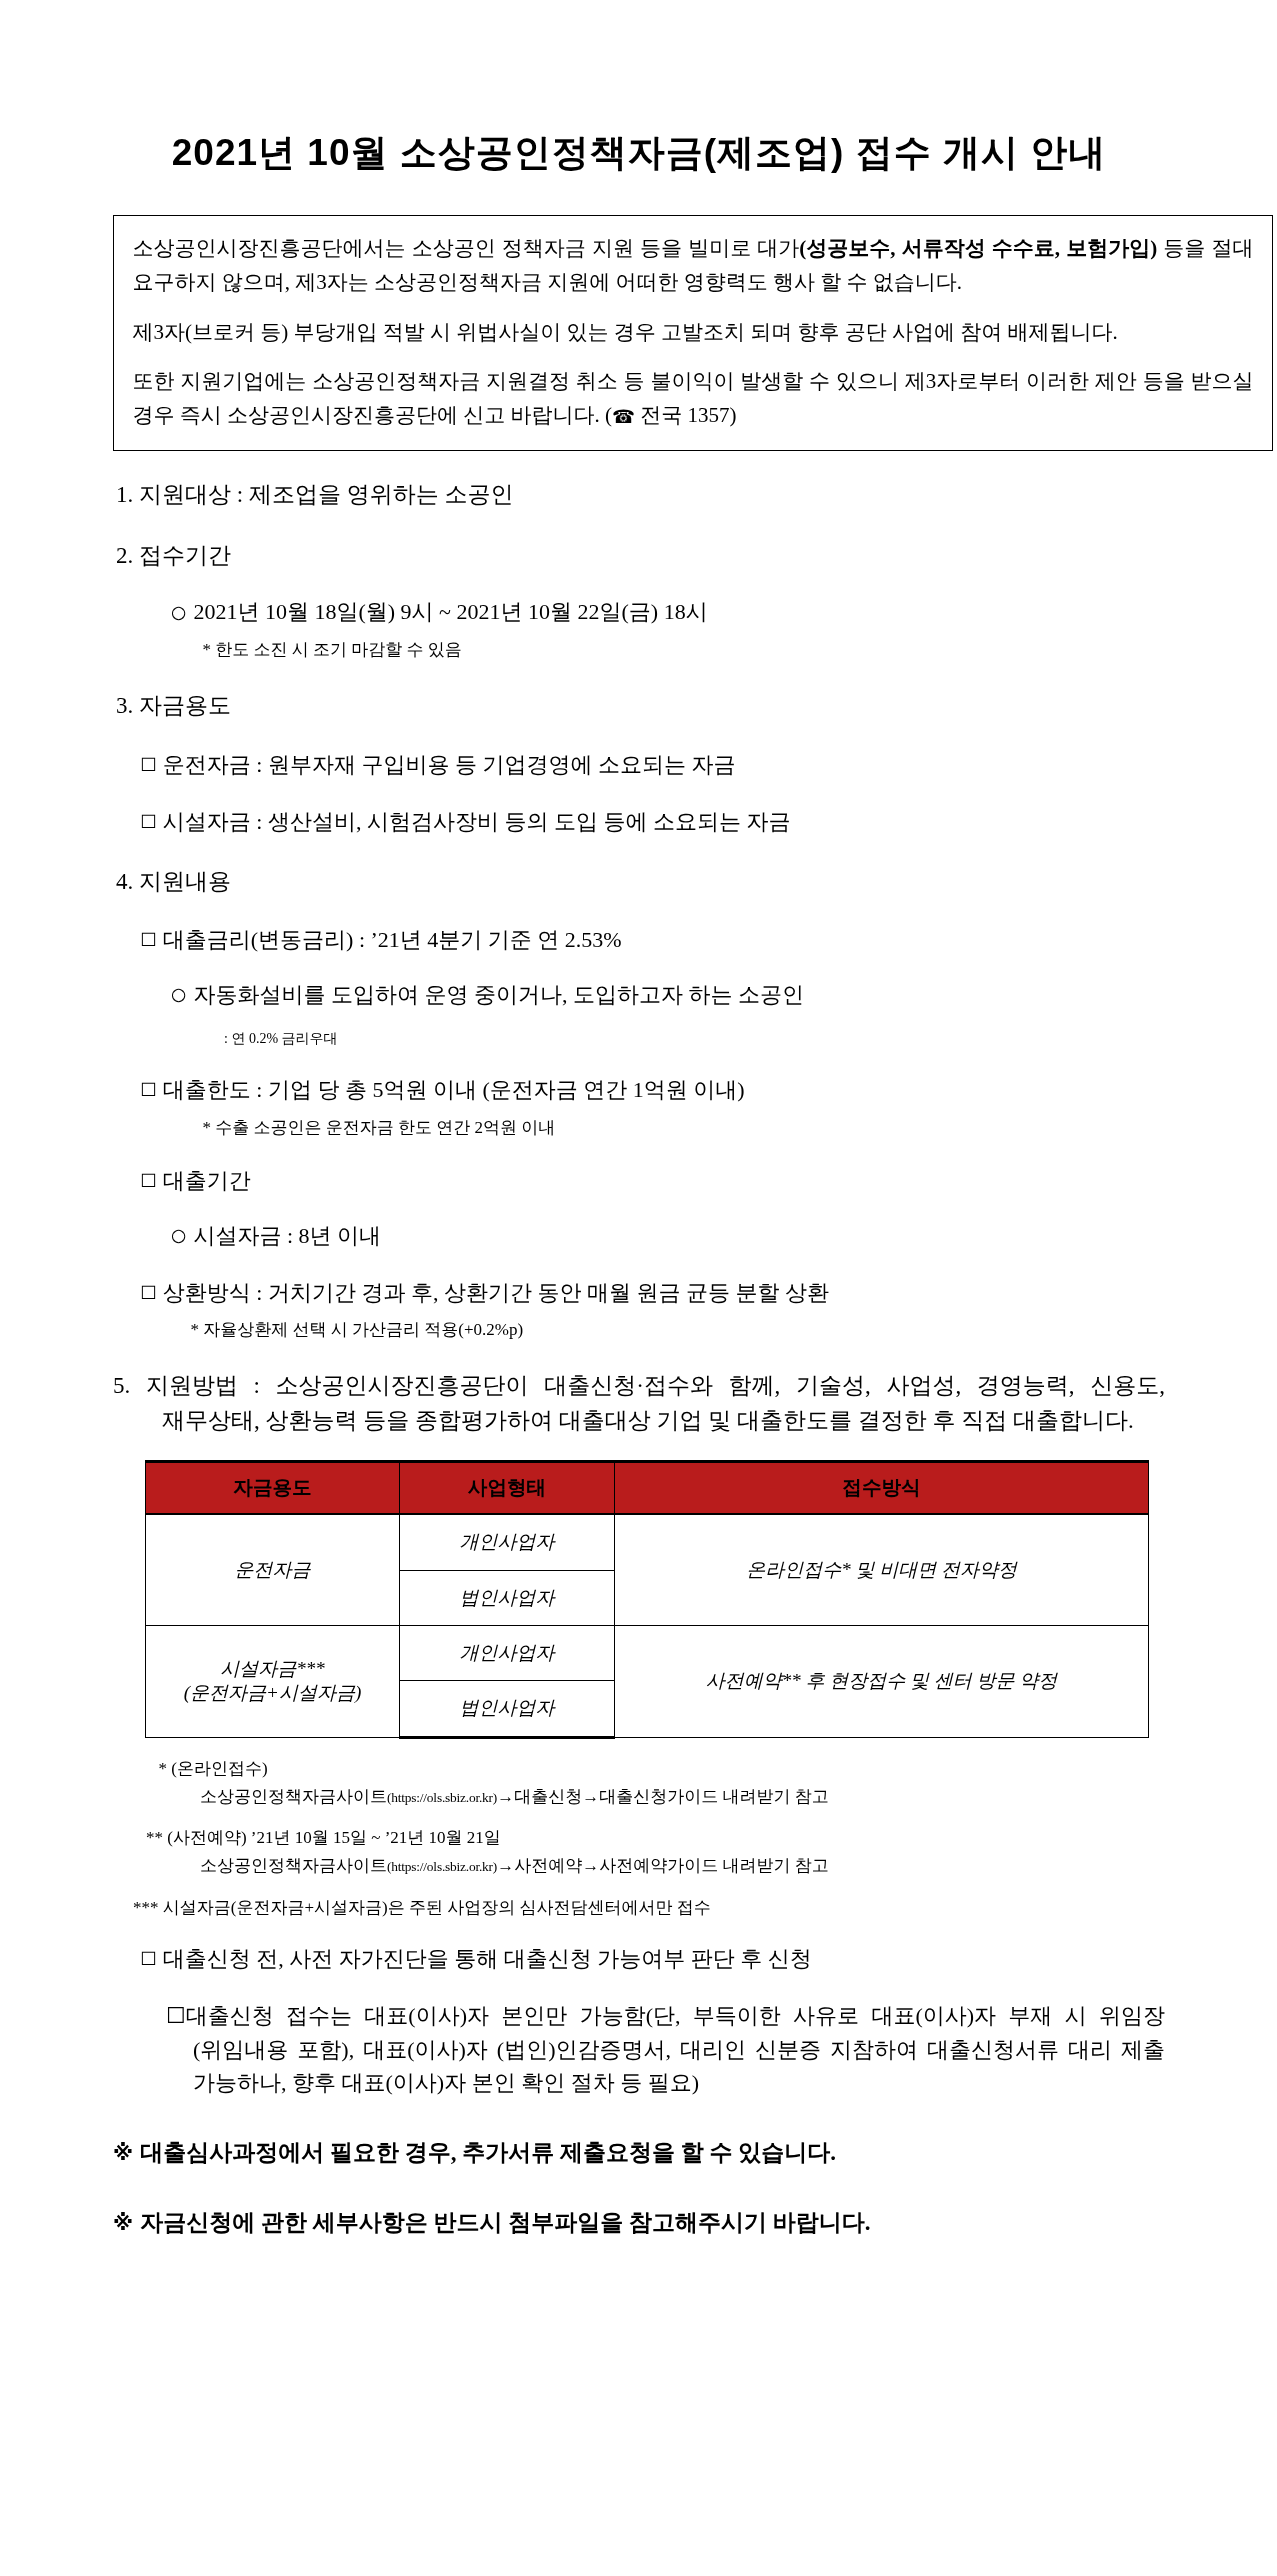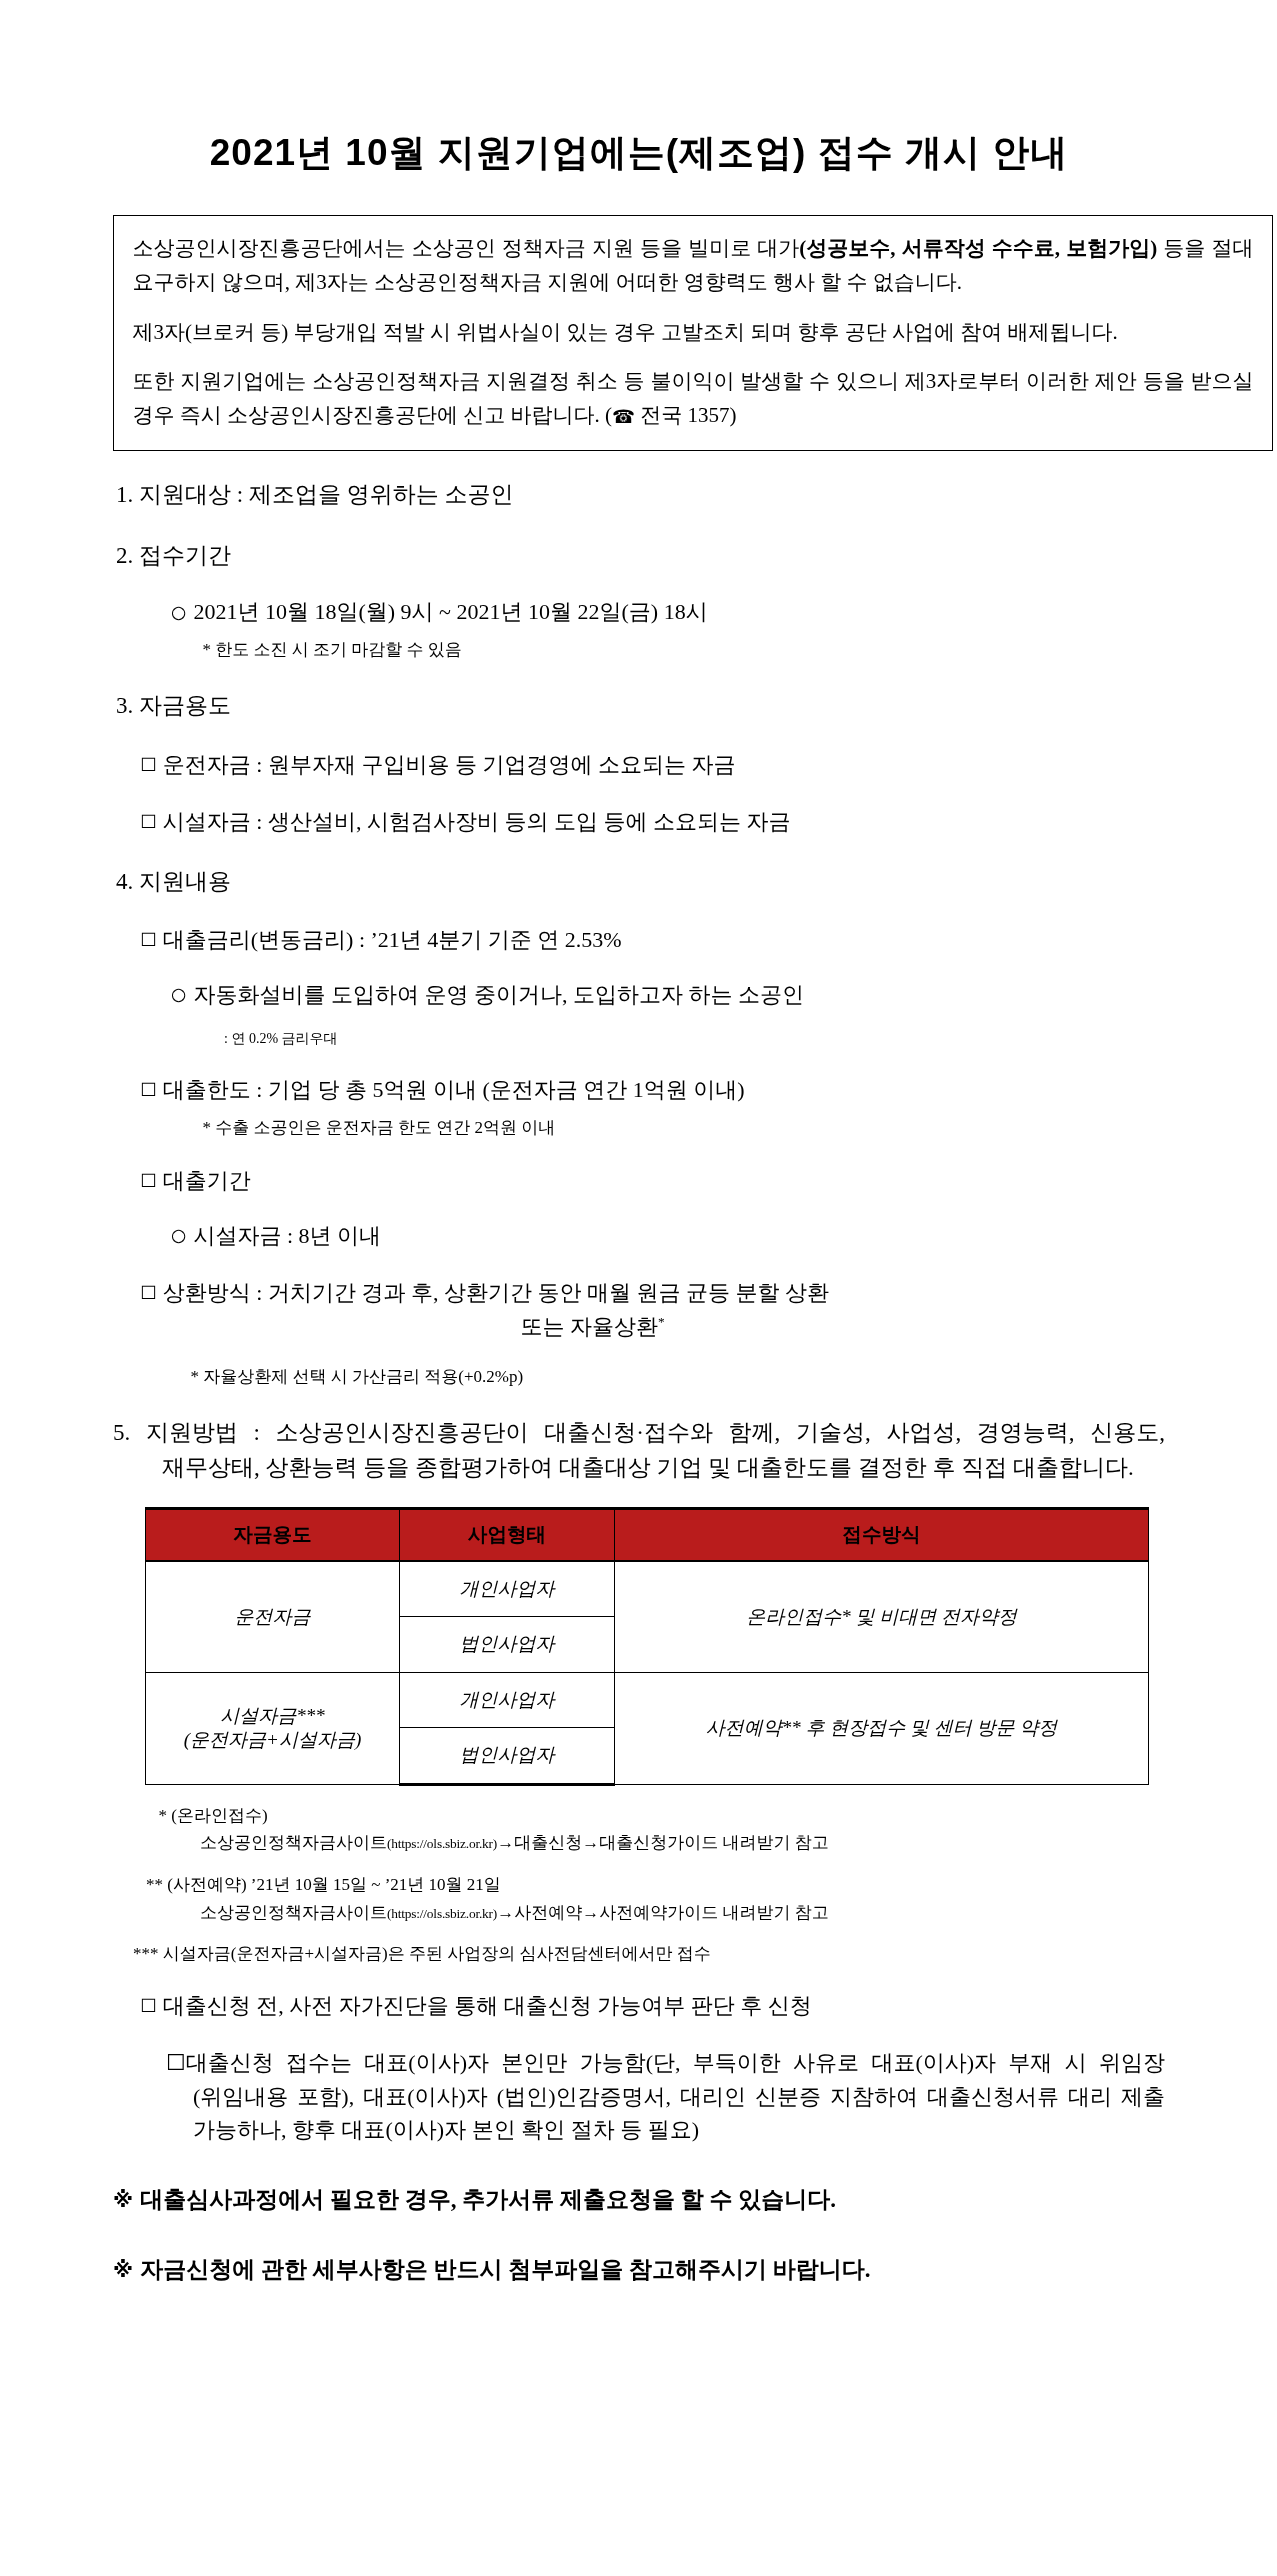--- a/index.html
+++ b/index.html
@@ -207,21 +207,21 @@
     font-size: 20.6px;
     padding-right: 7.2px;
   }
   .spacer-40 { height: 20.6px; }
 </style>
 </head>
 <body>
 
 <div class="page">
 
-  <h1 class="doc-title">2021년 10월 지원기업에는(제조업) 접수 개시 안내</h1>
+  <h1 class="doc-title">2021년 10월 소상공인정책자금(제조업) 접수 개시 안내</h1>
 
   <div class="notice-box">
     <p class="notice-p"><span>소상공인시장진흥공단에서는 소상공인 정책자금 지원 등을 빌미로 대가</span><b>(성공보수, 서류작성 수수료, 보험가입)</b><span> 등을 절대 요구하지 않으며, 제3자는 소상공인정책자금 지원에 어떠한 영향력도 행사 할 수 없습니다.</span></p>
     <p class="notice-p">제3자(브로커 등) 부당개입 적발 시 위법사실이 있는 경우 고발조치 되며 향후 공단 사업에 참여 배제됩니다.</p>
     <p class="notice-p"><span>또한 지원기업에는 소상공인정책자금 지원결정 취소 등 불이익이 발생할 수 있으니 제3자로부터 이러한 제안 등을 받으실 경우 즉시 소상공인시장진흥공단에 신고 바랍니다. (</span><span class="tel-glyph">☎</span><span> 전국 1357)</span></p>
   </div>
 
   <p class="sec sec-num">1. 지원대상 : 제조업을 영위하는 소공인</p>
 
   <p class="sec sec-num">2. 접수기간</p>
@@ -238,21 +238,20 @@
   <p class="lvl2"><span class="ci">○</span><span>자동화설비를 도입하여 운영 중이거나, 도입하고자 하는 소공인</span></p>
   <p class="note-sub" style="font-size:14px;padding-left:111px;margin-top:17px;">: 연 0.2% 금리우대</p>
 
   <p class="lvl1"><span class="bx">☐</span><span>대출한도 : 기업 당 총 5억원 이내 (운전자금 연간 1억원 이내)</span></p>
   <p class="note">* 수출 소공인은 운전자금 한도 연간 2억원 이내</p>
 
   <p class="lvl1"><span class="bx">☐</span><span>대출기간</span></p>
   <p class="lvl2"><span class="ci">○</span><span>시설자금 : 8년 이내</span></p>
 
   <p class="lvl1"><span class="bx">☐</span><span>상환방식 : 거치기간 경과 후, 상환기간 동안 매월 원금 균등 분할 상환</span></p>
-  <p class="hang-center" style="font-size:22px;margin-top:3.1px;padding-right:93px;"><span>또는 자율상환</span><span class="sup-star">*</span></p>
   <p class="note" style="padding-left:92px;">* 자율상환제 선택 시 가산금리 적용(+0.2%p)</p>
 
   <p class="sec-para">5. 지원방법 : 소상공인시장진흥공단이 대출신청·접수와 함께, 기술성, 사업성, 경영능력, 신용도, 재무상태, 상환능력 등을 종합평가하여 대출대상 기업 및 대출한도를 결정한 후 직접 대출합니다.</p>
 
 
   <div class="tbl-wrap">
     <table class="rcv">
       <colgroup>
         <col class="c1">
           <col class="c2">

